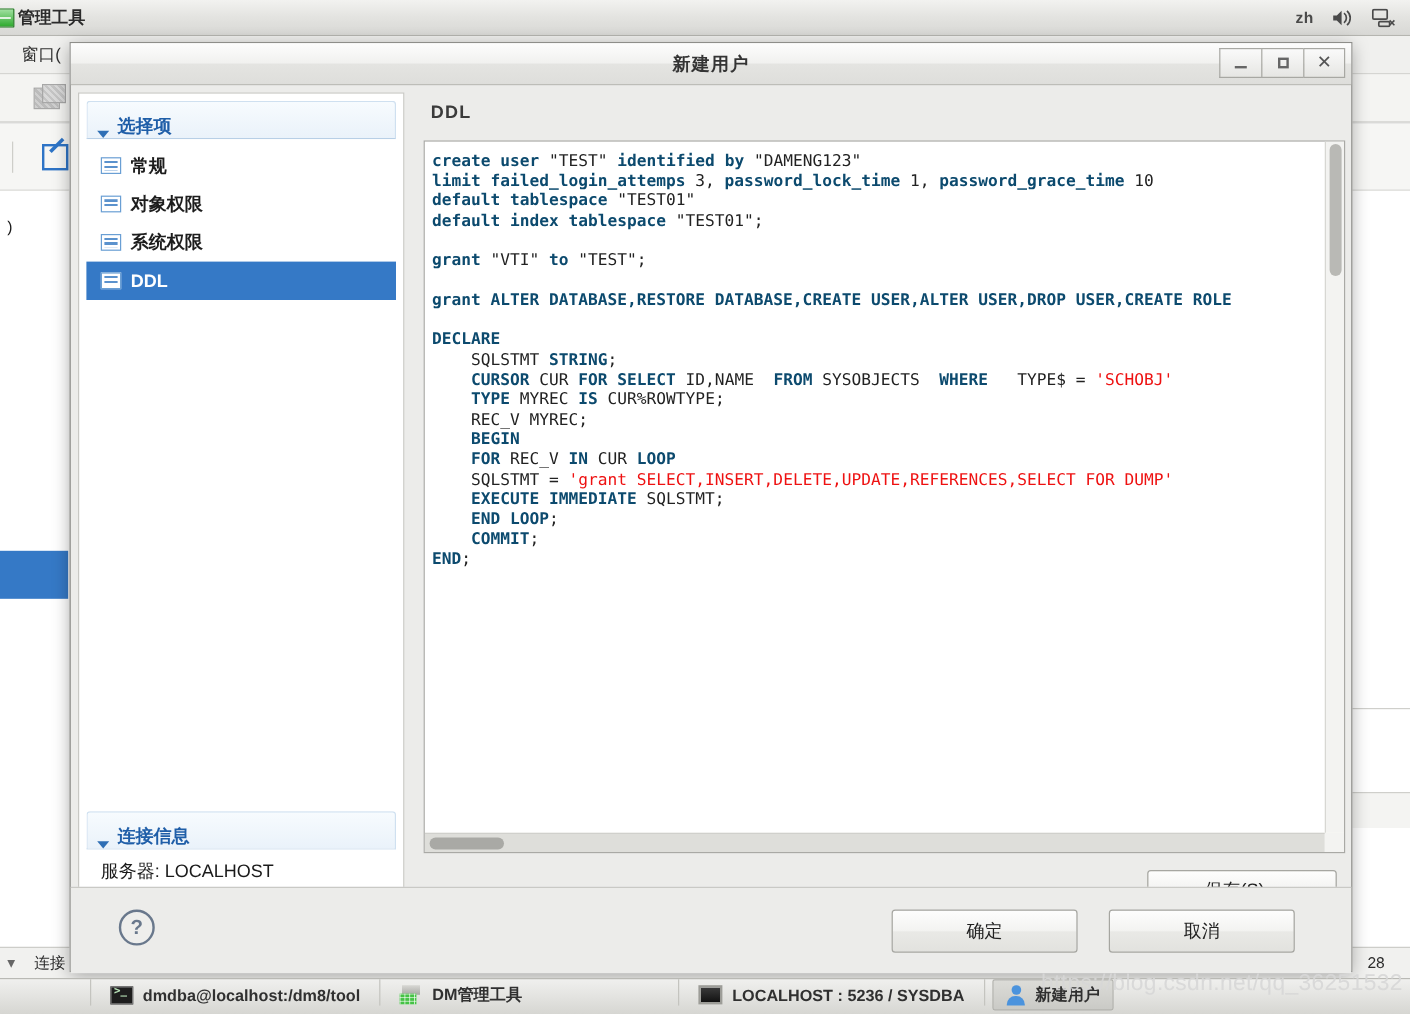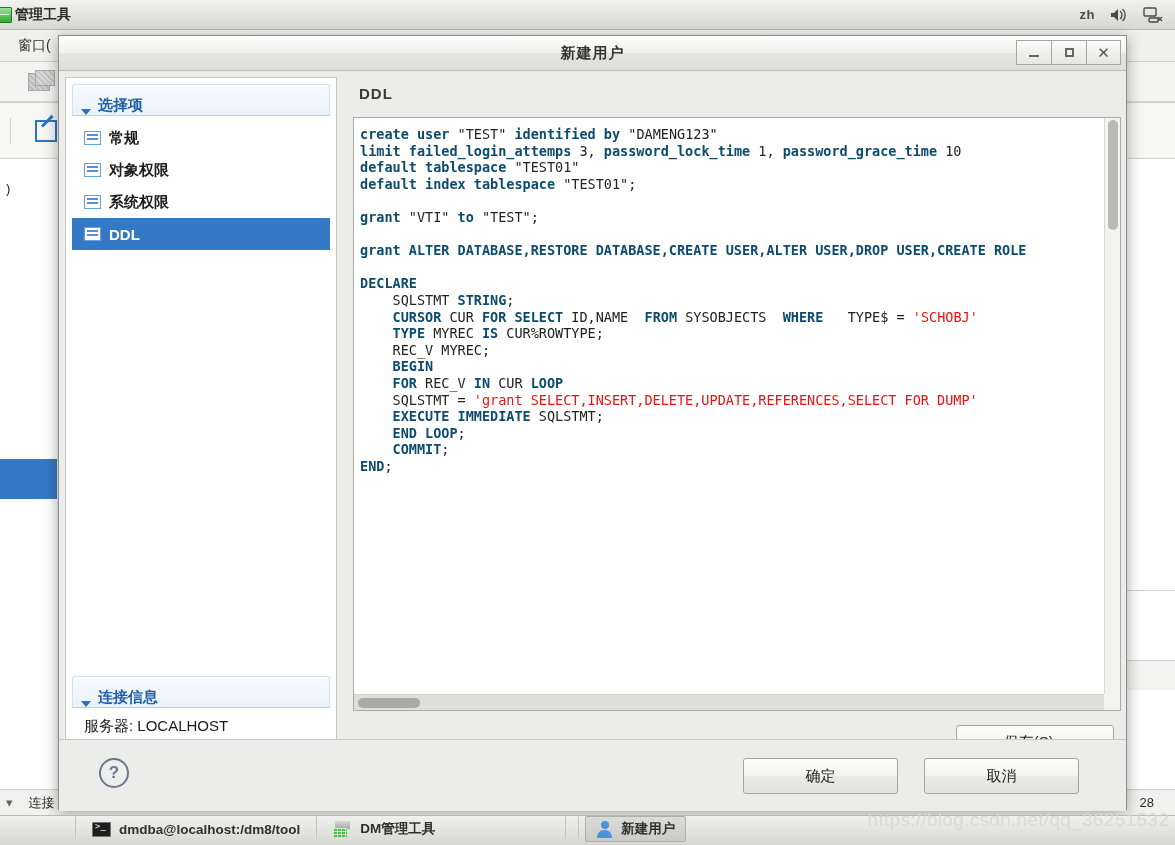--- a/index.html
+++ b/index.html
@@ -441,20 +441,24 @@
     <div class="tb-item">
       <span class="term-ico"></span>
       <span>dmdba@localhost:/dm8/tool</span>
     </div>
     <div class="tb-sep"></div>
     <div class="tb-item">
       <span class="dm-ico"></span>
       <span>DM管理工具</span>
     </div>
     <div class="tb-sep" style="margin-left:120px;"></div>
+    <div class="tb-item">
+      <span class="host-ico"></span>
+      <span>LOCALHOST : 5236 / SYSDBA</span>
+    </div>
     <div class="tb-sep"></div>
     <div class="tb-item active">
       <span class="user-ico"></span>
       <span>新建用户</span>
     </div>
   </div>
 
   <div class="watermark">https://blog.csdn.net/qq_36251532</div>
 
 </div>

